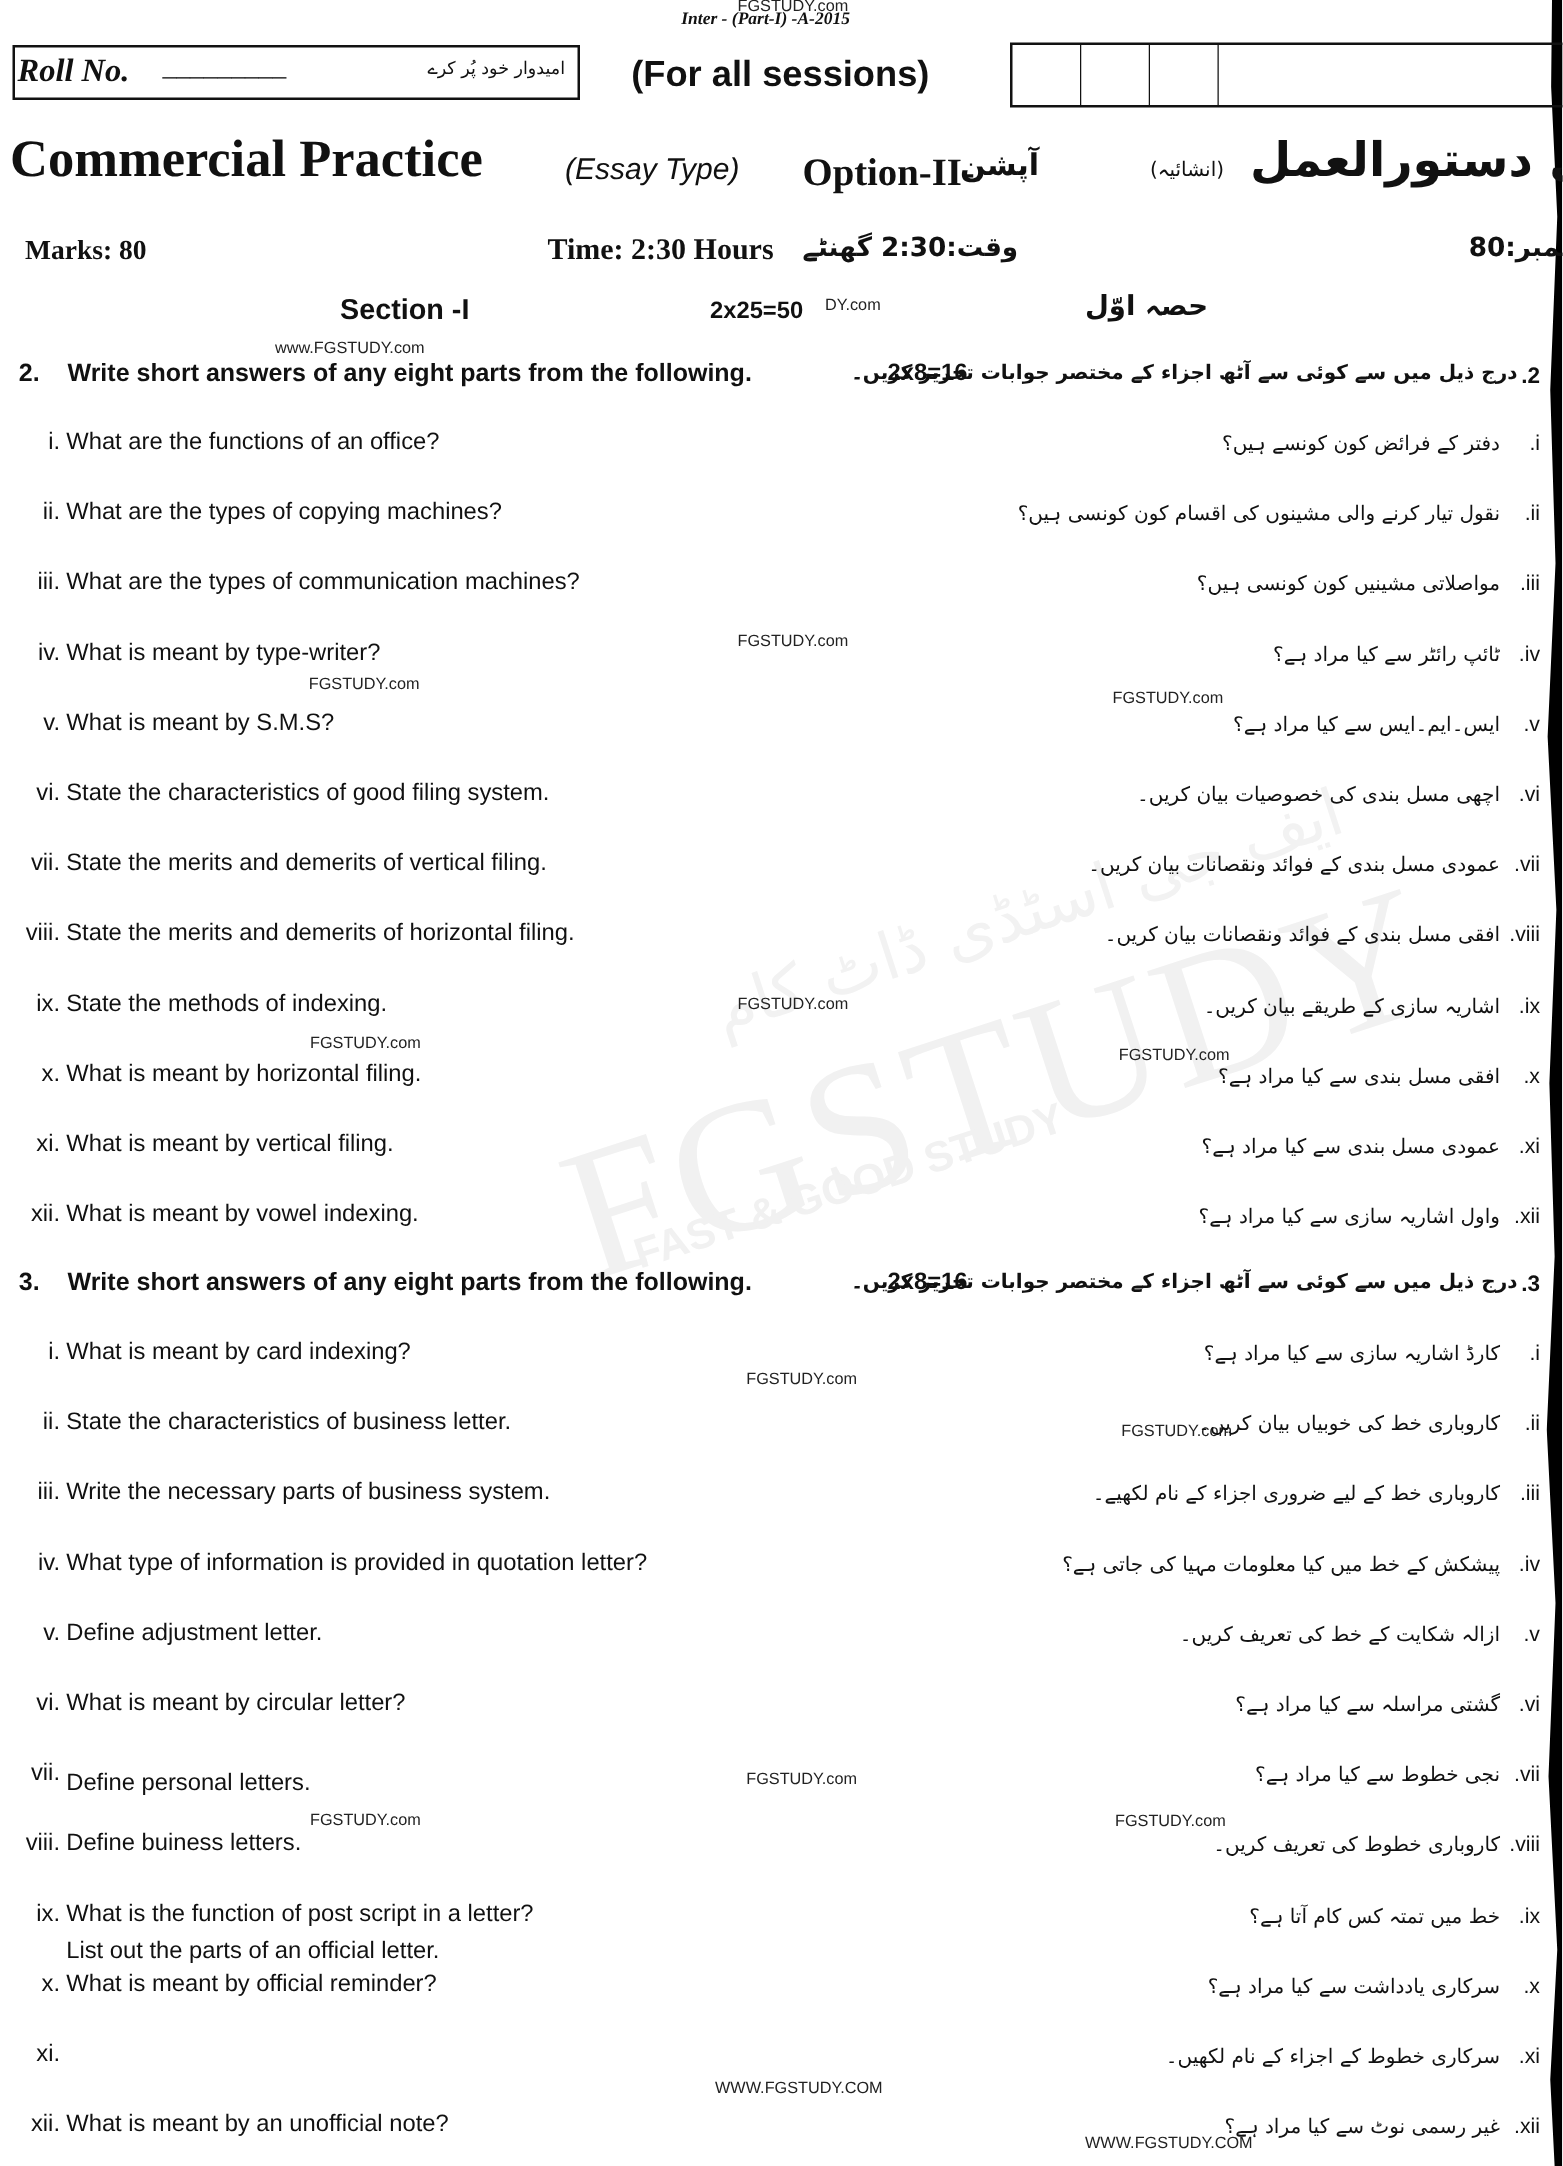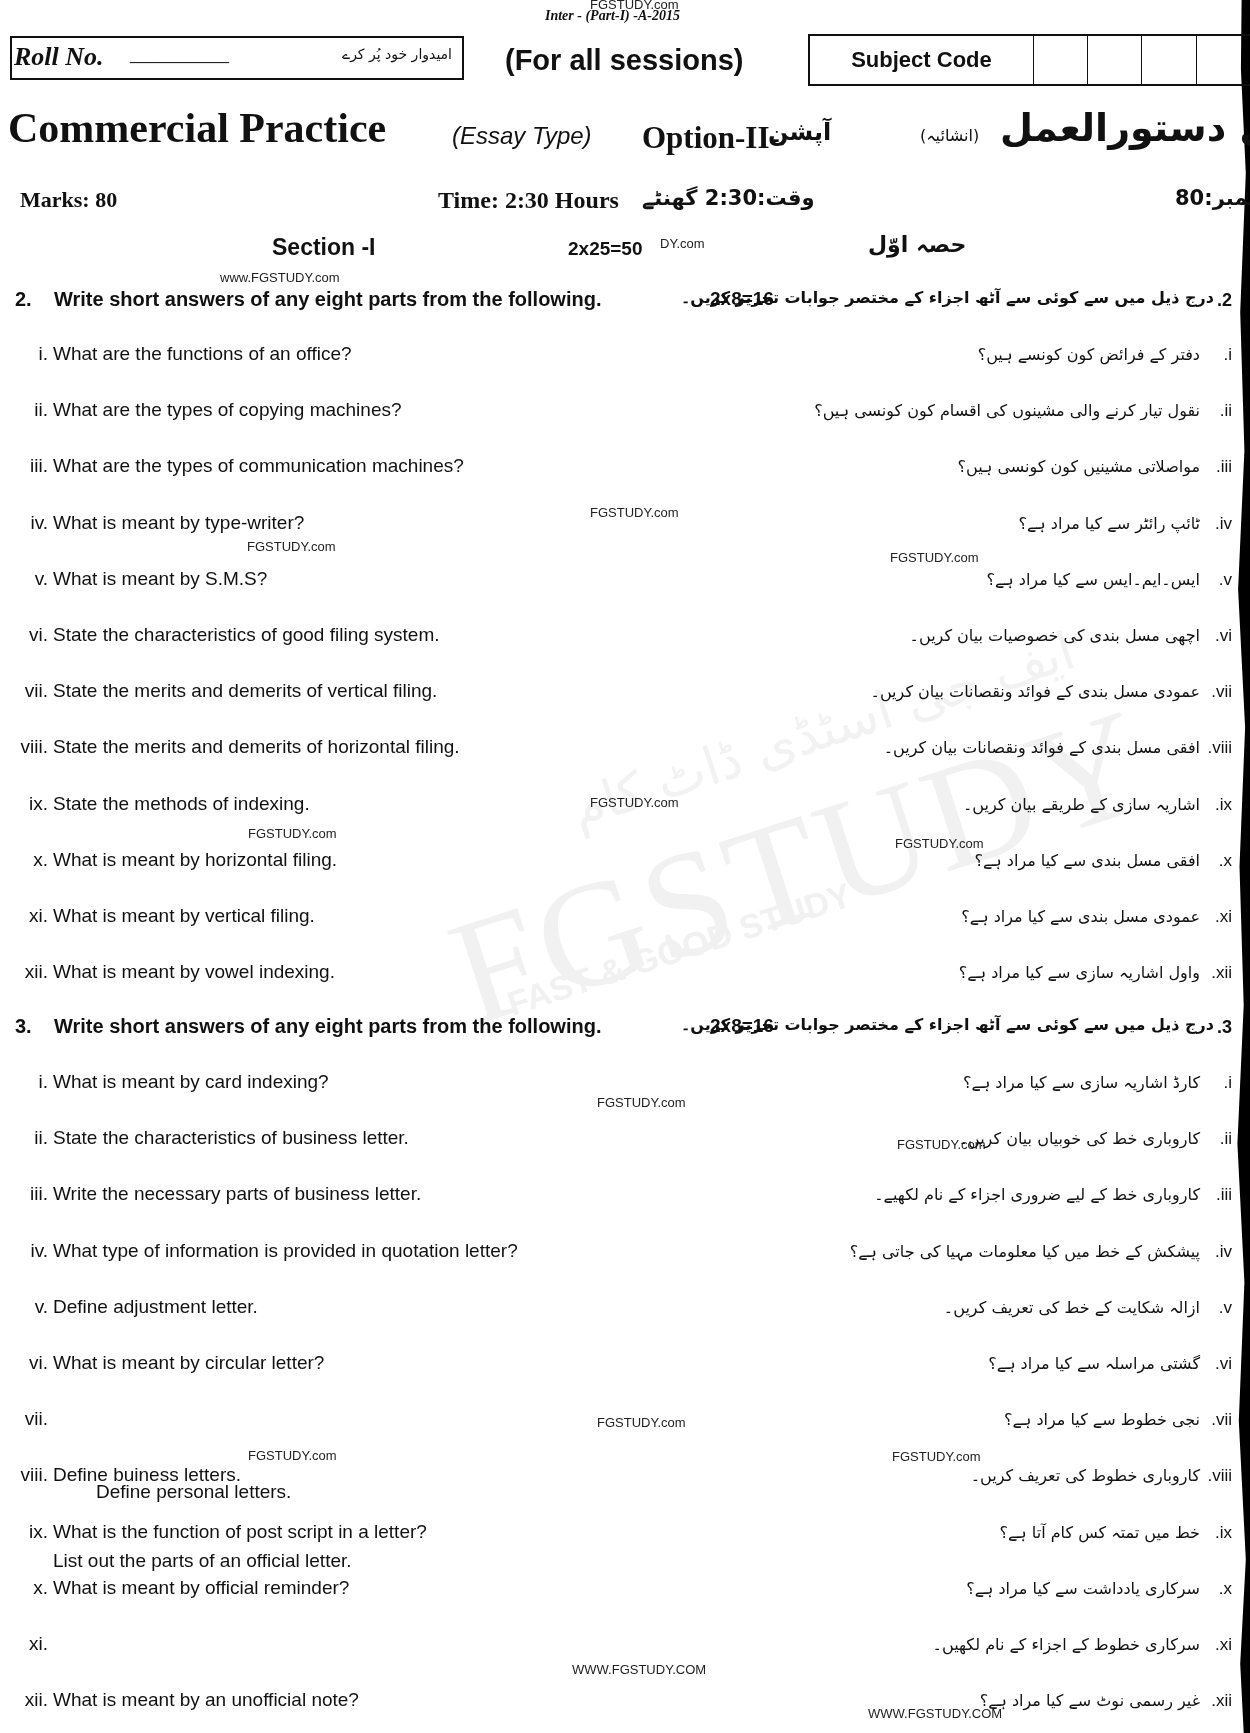--- a/index.html
+++ b/index.html
@@ -49,21 +49,20 @@
 
 <div class="box roll-box">
   <span class="abs serif" style="left:2px;top:4px;font-size:26px;font-style:italic;font-weight:bold;">Roll No.</span>
   <span class="abs serif" style="left:118px;top:2px;font-size:22px;">_________</span>
   <span class="abs urdu" style="right:10px;top:8px;font-size:14px;">امیدوار خود پُر کرے</span>
 </div>
 
 <div class="abs sans" style="left:505px;top:44px;font-size:29px;font-weight:bold;">(For all sessions)</div>
 
 <div class="box code-box">
-  <div class="code-label sans">Subject Code</div>
   <div class="code-cell"></div>
   <div class="code-cell"></div>
   <div class="code-cell"></div>
   <div class="code-cell" style="border-right:none;"></div>
 </div>
 
 <div class="abs serif" style="left:8px;top:104px;font-size:42px;font-weight:bold;">Commercial Practice</div>
 <div class="abs sans" style="left:452px;top:122px;font-size:24px;font-style:italic;">(Essay Type)</div>
 <div class="abs serif" style="left:642px;top:120px;font-size:31px;font-weight:bold;">Option-II-</div>
 <div class="abs urdu" style="left:768px;top:118px;font-size:24px;font-weight:bold;direction:rtl;">آپشن</div>
@@ -190,21 +189,21 @@
       <span class="abs sans" style="right: 18px; top: 1073px; font-size: 17px;">.i</span>
     </div>
     <div>
       <span class="abs q-en num" style="left: 0px; width: 48px; top: 1127.2px;">ii.</span>
       <span class="abs q-en" style="left: 53px; top: 1127.2px;">State the characteristics of business letter.</span>
       <span class="abs q-ur" style="right: 50px; top: 1129.2px;">کاروباری خط کی خوبیاں بیان کریں۔</span>
       <span class="abs sans" style="right: 18px; top: 1129.2px; font-size: 17px;">.ii</span>
     </div>
     <div>
       <span class="abs q-en num" style="left: 0px; width: 48px; top: 1183.4px;">iii.</span>
-      <span class="abs q-en" style="left: 53px; top: 1183.4px;">Write the necessary parts of business letter.</span>
+      <span class="abs q-en" style="left: 53px; top: 1183.4px;">Write the necessary parts of business system.</span>
       <span class="abs q-ur" style="right: 50px; top: 1185.4px;">کاروباری خط کے لیے ضروری اجزاء کے نام لکھیے۔</span>
       <span class="abs sans" style="right: 18px; top: 1185.4px; font-size: 17px;">.iii</span>
     </div>
     <div>
       <span class="abs q-en num" style="left: 0px; width: 48px; top: 1239.6px;">iv.</span>
       <span class="abs q-en" style="left: 53px; top: 1239.6px;">What type of information is provided in quotation letter?</span>
       <span class="abs q-ur" style="right: 50px; top: 1241.6px;">پیشکش کے خط میں کیا معلومات مہیا کی جاتی ہے؟</span>
       <span class="abs sans" style="right: 18px; top: 1241.6px; font-size: 17px;">.iv</span>
     </div>
     <div>
@@ -214,21 +213,21 @@
       <span class="abs sans" style="right: 18px; top: 1297.8px; font-size: 17px;">.v</span>
     </div>
     <div>
       <span class="abs q-en num" style="left: 0px; width: 48px; top: 1352px;">vi.</span>
       <span class="abs q-en" style="left: 53px; top: 1352px;">What is meant by circular letter?</span>
       <span class="abs q-ur" style="right: 50px; top: 1354px;">گشتی مراسلہ سے کیا مراد ہے؟</span>
       <span class="abs sans" style="right: 18px; top: 1354px; font-size: 17px;">.vi</span>
     </div>
     <div>
       <span class="abs q-en num" style="left: 0px; width: 48px; top: 1408.2px;">vii.</span>
-      <span class="abs q-en" style="left: 53px; top: 1481px; margin-left: 43px;">Define personal letters.</span>
+      <span class="abs q-en" style="left: 53px; top: 1416px;">Define personal letters.</span>
       <span class="abs q-ur" style="right: 50px; top: 1410.2px;">نجی خطوط سے کیا مراد ہے؟</span>
       <span class="abs sans" style="right: 18px; top: 1410.2px; font-size: 17px;">.vii</span>
     </div>
     <div>
       <span class="abs q-en num" style="left: 0px; width: 48px; top: 1464.4px;">viii.</span>
       <span class="abs q-en" style="left: 53px; top: 1464.4px;">Define buiness letters.</span>
       <span class="abs q-ur" style="right: 50px; top: 1466.4px;">کاروباری خطوط کی تعریف کریں۔</span>
       <span class="abs sans" style="right: 18px; top: 1466.4px; font-size: 17px;">.viii</span>
     </div>
     <div>

